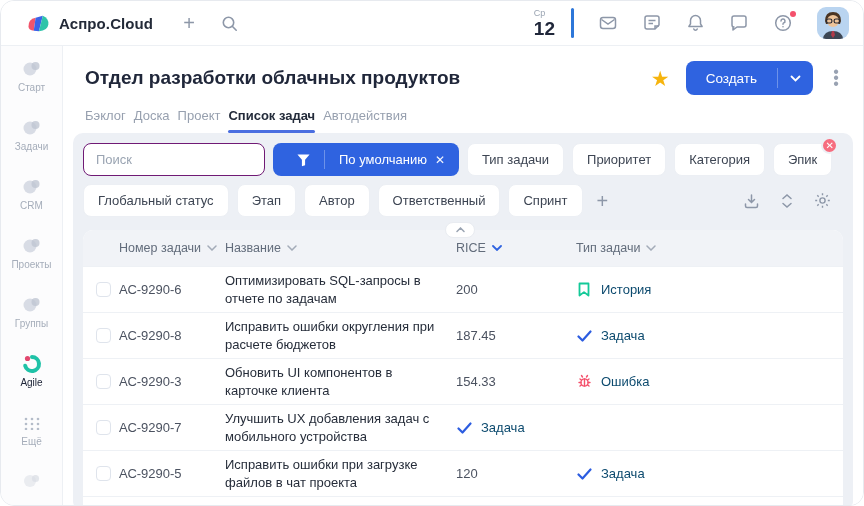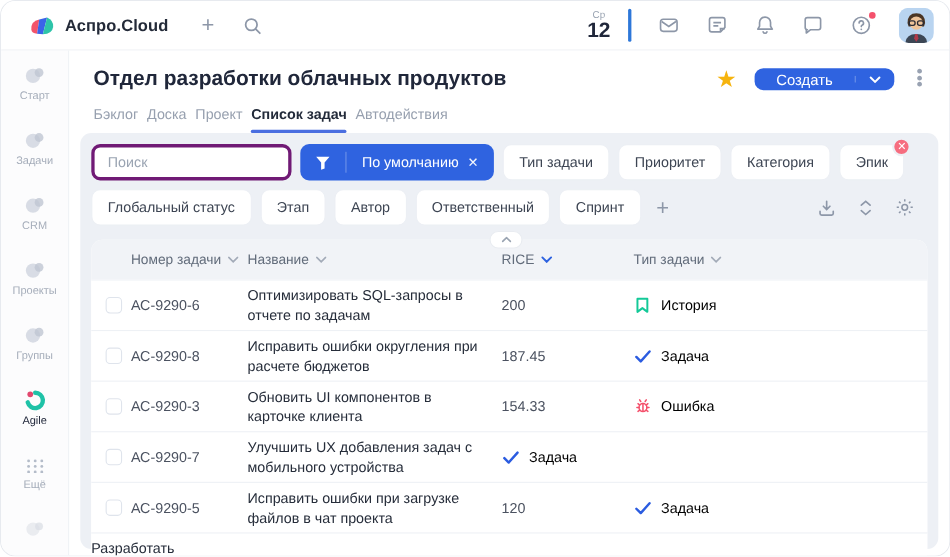--- a/index.html
+++ b/index.html
@@ -10,21 +10,21 @@
             border:1px solid #e7eaef; border-radius:14px; overflow:hidden; }
 
   
   .topbar { height:45px; display:flex; align-items:center; padding:0 14px 0 26px;
             border-bottom:1px solid #edf0f4; background:#fff; }
   .brand { display:flex; align-items:center; gap:9px; }
   .brand-name { font-size:15px; font-weight:700; color:#232a38; letter-spacing:.1px; }
   .tb-plus { margin-left:30px; color:#8d97a8; font-size:20px; line-height:1; cursor:pointer; }
   .tb-search { margin-left:26px; display:flex; cursor:pointer; }
   .tb-right { margin-left:auto; display:flex; align-items:center; gap:24px; }
-  .date-w { display:flex; flex-direction:column; align-items:center; line-height:1; margin-right:-8px; cursor:pointer; }
+  .date-w { display:flex; flex-direction:column; line-height:1; margin-right:-8px; cursor:pointer; }
   .date-wd { font-size:9px; color:#9aa4b2; margin-bottom:1px; }
   .date-d { font-size:19px; font-weight:600; color:#20273a; }
   .tb-divider { width:3px; height:30px; background:#2d77d9; border-radius:2px; }
   .tb-icon { position:relative; display:flex; cursor:pointer; }
   .tb-icon svg { display:block; }
   .red-dot { position:absolute; top:-2px; right:-3px; width:6px; height:6px; border-radius:50%; background:#f4516c; }
   .avatar { width:32px; height:32px; border-radius:9px; overflow:hidden; cursor:pointer; }
 
   
   .sidebar { position:absolute; top:45px; left:0; bottom:0; width:62px; background:#fcfcfd;
@@ -41,43 +41,43 @@
   .s-ico.dots svg.i-dots { display:block; }
   .s-extra { margin-bottom:20px; opacity:.55; display:flex; cursor:pointer; }
 
   
   .main { position:absolute; top:45px; left:62px; right:0; bottom:0; background:#fff; overflow:hidden; }
   .head-row { display:flex; align-items:center; padding:15px 20px 0 22px; }
   .page-title { font-size:19px; font-weight:700; color:#20273a; }
   .head-actions { margin-left:auto; display:flex; align-items:center; gap:16px; }
   .fav-star { color:#f6b40e; font-size:21px; line-height:1; cursor:pointer; }
   .create-btn { display:flex; align-items:stretch; background:#2f63e0; border-radius:8px;
-                height:20px; color:#fff; overflow:hidden; cursor:pointer; }
+                height:34px; color:#fff; overflow:hidden; cursor:pointer; }
   .create-main { display:flex; align-items:center; padding:0 20px; font-size:13.5px; }
   .create-sep { width:1px; background:rgba(255,255,255,.3); margin:7px 0; }
   .create-caret { display:flex; align-items:center; padding:0 12px; }
   .kebab { color:#99a2b2; font-size:16px; letter-spacing:0; line-height:.38; text-align:center;
            width:14px; cursor:pointer; user-select:none; }
 
   .tabs { display:flex; gap:8px; padding:13px 0 0 22px; font-size:13px; color:#97a0af; }
   .tab { padding-bottom:10px; cursor:pointer; position:relative; }
   .tab.active { color:#232b3a; font-weight:600; }
   .tab.active::after { content:""; position:absolute; left:0; right:0; bottom:0;
                        height:3px; border-radius:3px; background:#4a6ee0; }
 
   
   .panel { margin:0 10px 8px 10px; background:#edf0f5; border-radius:10px;
            padding:10px; position:relative; height:378px; }
   .f-row { display:flex; align-items:center; gap:8px; margin-bottom:8px; }
-  .search-box { width:182px; height:33px; background:#fff; border:3px solid #701a75;
+  .search-box { width:182px; height:33px; background:#fff; border:1px solid #701a75;
                 border-radius:8px; padding:0 12px; font-size:13px; color:#2a3140;
                 font-family:inherit; outline:none; }
   .search-box::placeholder { color:#9aa4b2; }
   .preset-btn { display:flex; align-items:stretch; height:33px; background:#2f63e0;
-                border-radius:8px; color:#fff; overflow:hidden; cursor:pointer; }
+                border-radius:8px; color:#fff; overflow:hidden; cursor:pointer;padding-left:10px; }
   .preset-funnel { display:flex; align-items:center; padding:0 13px; }
   .preset-sep { width:1px; background:rgba(255,255,255,.3); margin:7px 0; }
   .preset-label { display:flex; align-items:center; gap:8px; padding:0 14px; font-size:13px; }
   .preset-x { font-size:12px; opacity:.95; }
   .chip { position:relative; height:33px; display:flex; align-items:center; padding:0 14px;
           background:#fff; border:1px solid #eceff4; border-radius:8px; font-size:13px;
           color:#3d4553; cursor:pointer; white-space:nowrap; }
   .chip .badge { display:none; position:absolute; top:-7px; right:-7px; width:17px; height:17px;
                  border-radius:50%; background:#f66d7f; color:#fff; font-size:10px;
                  align-items:center; justify-content:center; font-weight:700;
@@ -96,21 +96,21 @@
   .thead { height:36px; background:#f1f3f7; border-radius:10px 10px 0 0;
            color:#626c7b; font-size:12.5px; }
   .th { display:flex; align-items:center; gap:6px; cursor:pointer; }
   .trow { min-height:37px; padding:5px 0; border-top:1px solid #eef1f5; background:#fff; }
   .trow:first-of-type { border-top:none; }
   .cb { width:15px; height:15px; border:1px solid #dfe4ec; border-radius:4px; background:#fff;
         margin-left:13px; cursor:pointer; }
   .c-num { color:#4b5260; }
   .c-title { color:#262d3a; line-height:1.35; padding-right:16px; cursor:pointer; }
   .c-rice { color:#4b5260; }
-  .c-type { display:flex; align-items:center; gap:9px; color:#000000; }
+  .c-type { display:flex; align-items:center; gap:9px; color:#0c4a6e; }
   .type-icon { display:flex; width:16px; justify-content:center; }
   .type-icon svg { display:none; }
   .type-icon.story svg.i-story { display:block; }
   .type-icon.task  svg.i-task  { display:block; }
   .type-icon.bug   svg.i-bug   { display:block; }
 </style>
 </head>
 <body>
 
 <div class="window">

